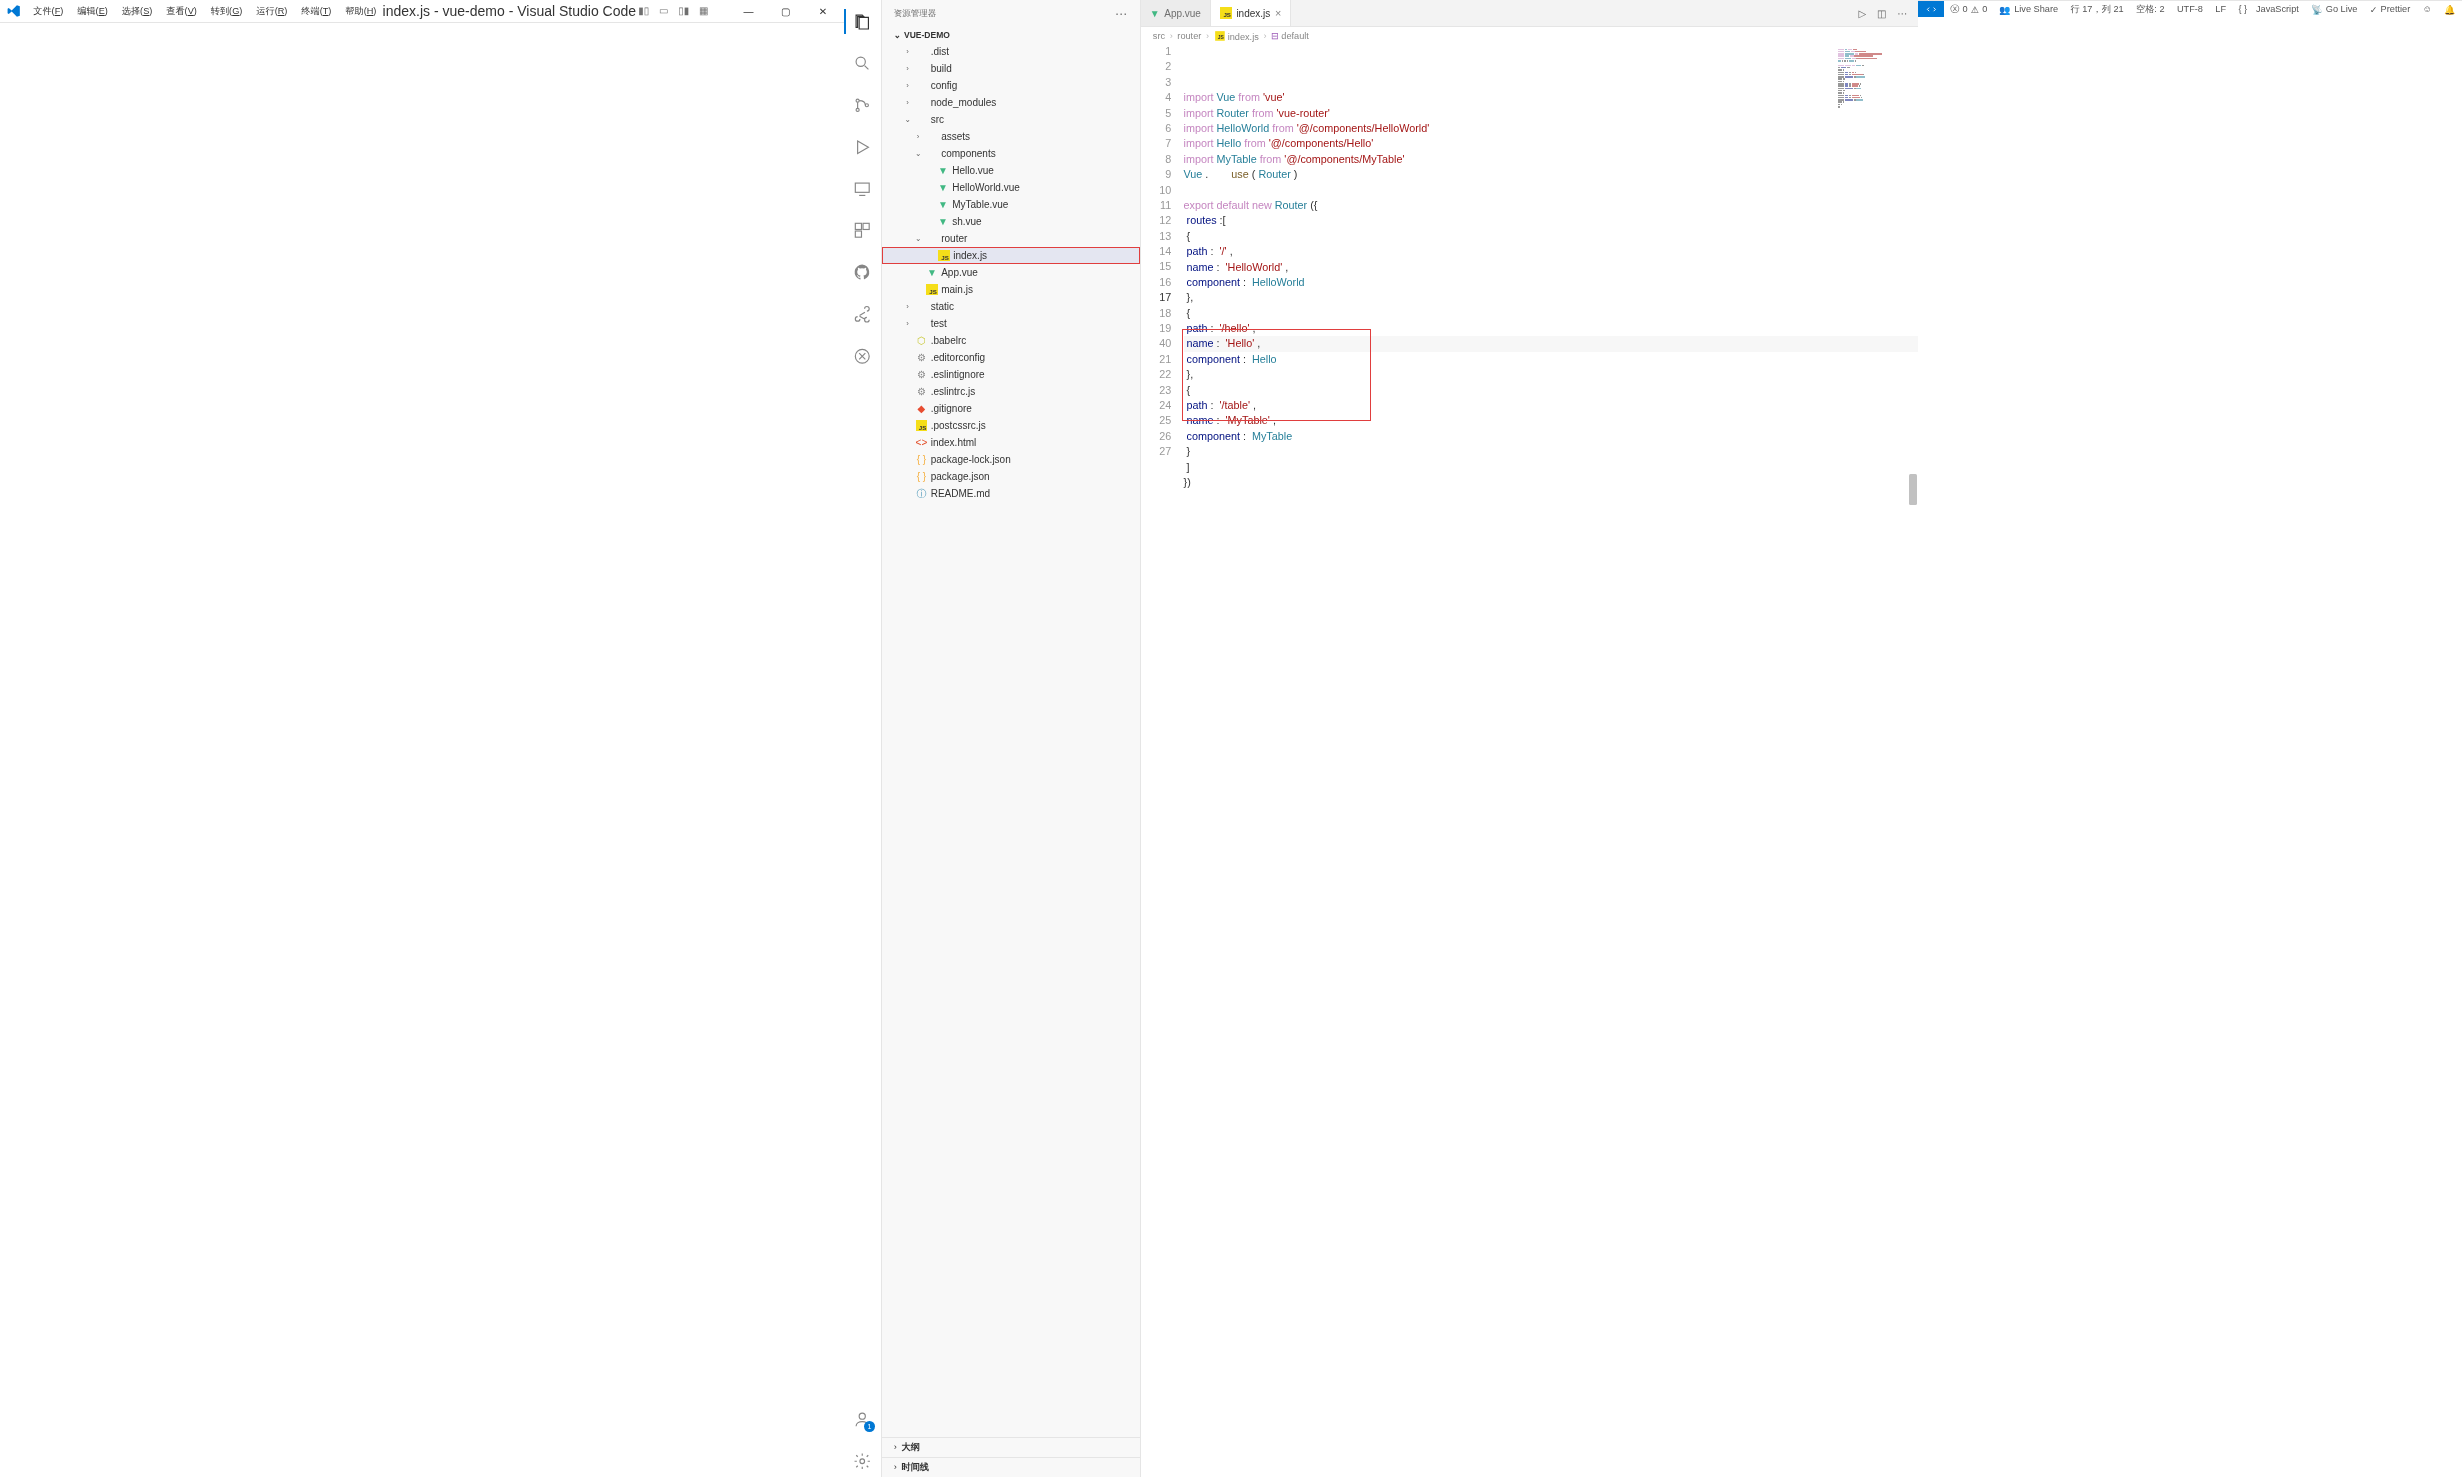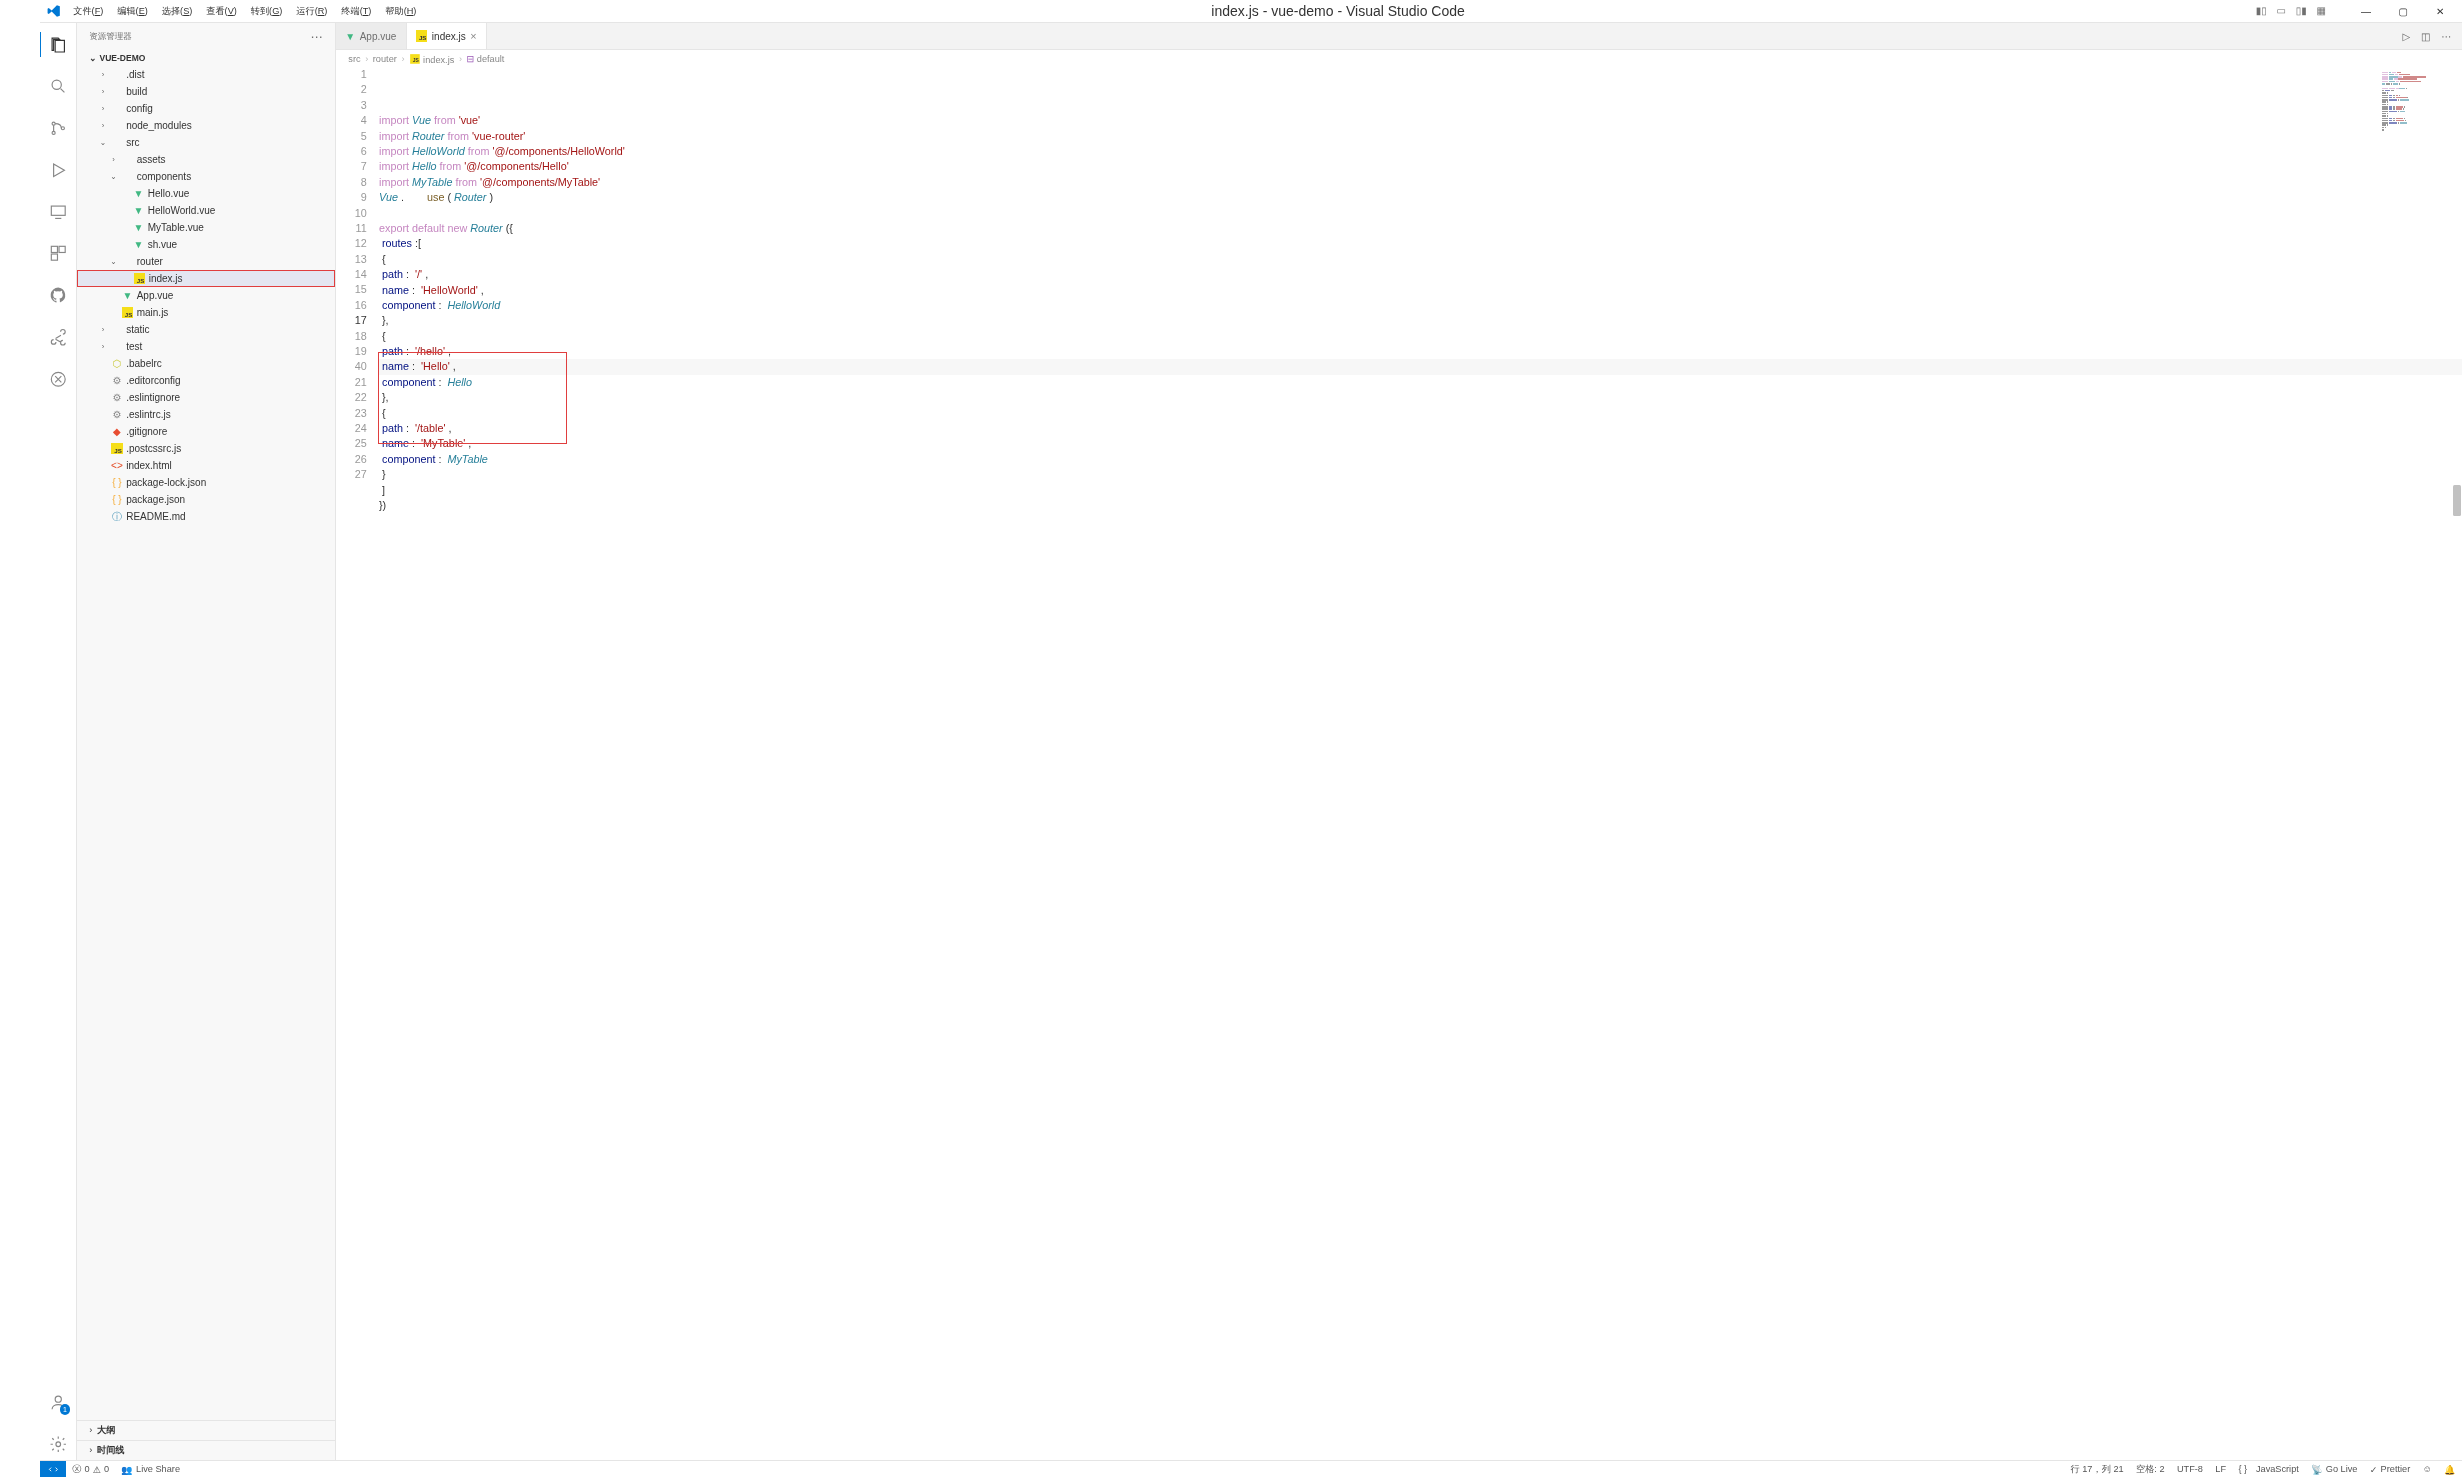--- a/index.html
+++ b/index.html
@@ -1,17 +1,17 @@
 <!DOCTYPE html>
 <html style="font-size:12.3px"><head>
 <meta charset="utf-8">
 <style>
 * { margin: 0; padding: 0; box-sizing: border-box; font-family: "Segoe UI", "Microsoft YaHei", sans-serif; }
 body { background: #fff; color: #333; font-size: 10px; overflow: hidden; }
-.app { display: flex; flex-direction: column; height: 100vh; margin-left: 40px; }
+.app { display: flex; flex-direction: row; height: 100vh; }
 
 
 .titlebar { display: flex; align-items: center; height: 23px; background: #fff; border-bottom: 0.8px solid #e5e5e5; }
 .titlebar .logo { width: 27px; display: flex; align-items: center; justify-content: center; }
 .titlebar .logo svg { width: 14px; height: 14px; }
 .menubar { display: flex; gap: 1.5px; }
 .menubar .menu-item { padding: 3.1px 6.2px; cursor: pointer; font-size: 9.2px; }
 .menubar .menu-item u { text-decoration: underline; }
 .title-center { flex: 1; text-align: center; font-size: 14px; color: #333; }
 .title-right { display: flex; align-items: center; gap: 6.2px; padding-right: 6.2px; }
@@ -58,21 +58,21 @@
 .gutter .ln { height: 15.4px; }
 .gutter .ln.current { color: #333; }
 .code { flex: 1; position: relative; white-space: pre; }
 .code .line { height: 15.4px; }
 .code .line.current { background: #f7f7f7; }
 .tok-kw { color: #c586c0; }
 .tok-str { color: #a31515; }
 .tok-prop { color: #001080; }
 .tok-func { color: #795e26; padding-left: 20px; }
 .tok-punc { color: #333; }
-.tok-class { color: #267f99; font-style: italic; }
+.tok-class { color: #267f99; }
 .code-annot { position: absolute; border: 1.2px solid #e03e3e; pointer-events: none; }
 .minimap { position: absolute; right: 10.8px; top: 4.6px; width: 69px; opacity: .5; font-size: 1.5px; line-height: 2.3px; font-family: monospace; pointer-events: none; }
 .minimap .mline { height: 2.3px; display: flex; gap: 0.8px; }
 .minimap .mc { height: 1.5px; }
 .scrollbar { position: absolute; right: 0; top: 0; width: 10.8px; bottom: 0; }
 .scrollbar .thumb { position: absolute; right: 1.5px; top: 30%; width: 7.7px; height: 31px; background: #c1c1c1; border-radius: 1.5px; }
 
 
 .statusbar { height: 17px; background: #fff; border-top: 0.8px solid #e5e5e5; display: flex; align-items: center; font-size: 9.2px; color: #555; }
 .statusbar .sb-left { display: flex; align-items: center; height: 100%; }

